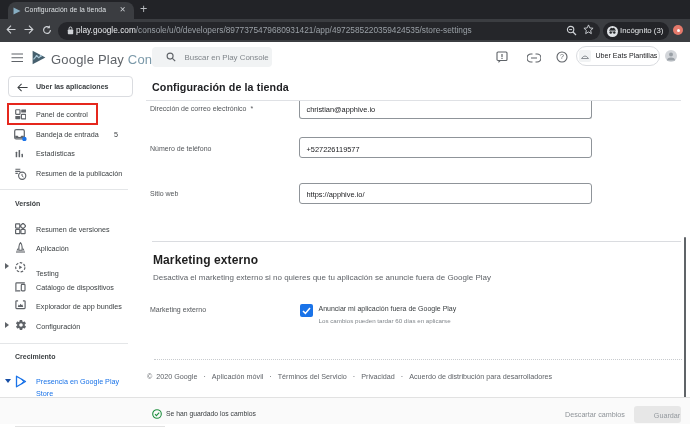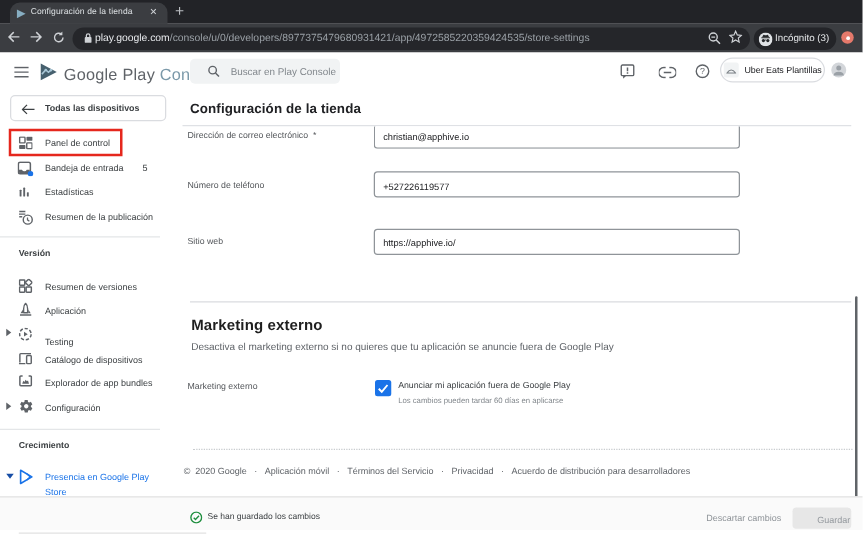--- a/index.html
+++ b/index.html
@@ -164,21 +164,21 @@
 <div id="avatar" class="abs"></div>
 <svg class="abs" style="left:664.5px;top:50px" width="12" height="12" viewBox="0 0 12 12">
     <circle cx="6" cy="4.4" r="2" fill="#9aa0a6"></circle>
     <path d="M2 10.4 Q2 7.4 6 7.4 Q10 7.4 10 10.4 Z" fill="#9aa0a6"></path>
   </svg>
 
 <div id="allapps" class="abs"></div>
 <svg class="abs" style="left:16.5px;top:82.5px" width="11" height="9" viewBox="0 0 11 9">
     <path d="M4.6 0.9 L1 4.5 L4.6 8.1 M1 4.5 H10.6" stroke="#3c4043" stroke-width="1.05" fill="none"></path>
   </svg>
-<div id="allappstxt" class="abs">Todas las dispositivos</div>
+<div id="allappstxt" class="abs">Uber las aplicaciones</div>
 
 <div id="redbox" class="abs"></div>
 <div class="navtxt" style="top:110px">Panel de control</div>
 <div class="navtxt" style="top:130px">Bandeja de entrada</div>
 <div class="navtxt" style="left:114px;top:130px">5</div>
 <div class="navtxt" style="top:149px">Estadísticas</div>
 <div class="navtxt" style="top:168.5px">Resumen de la publicación</div>
 <div class="divider" style="left:0;top:189px;width:128px"></div>
 <div class="navlabel" style="top:199.5px">Versión</div>
 <div class="navtxt" style="top:224.5px">Resumen de versiones</div>

